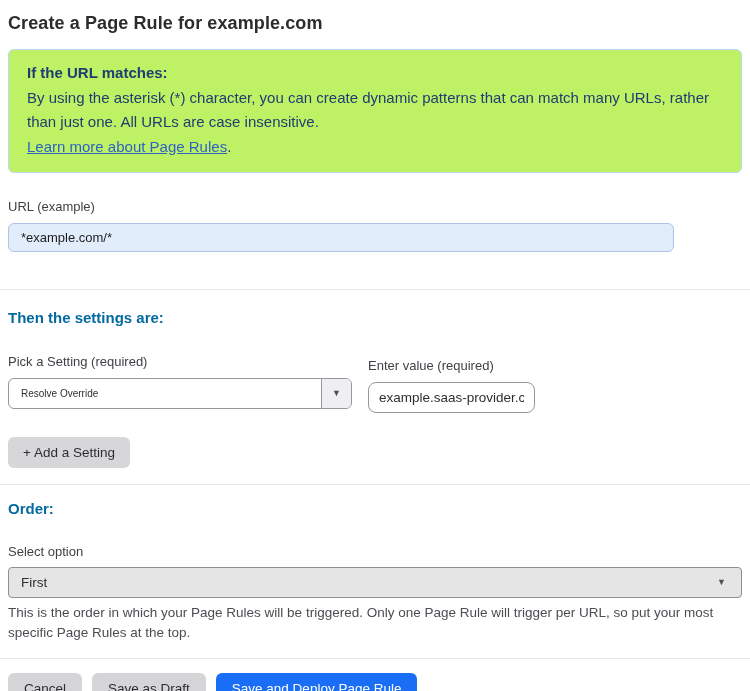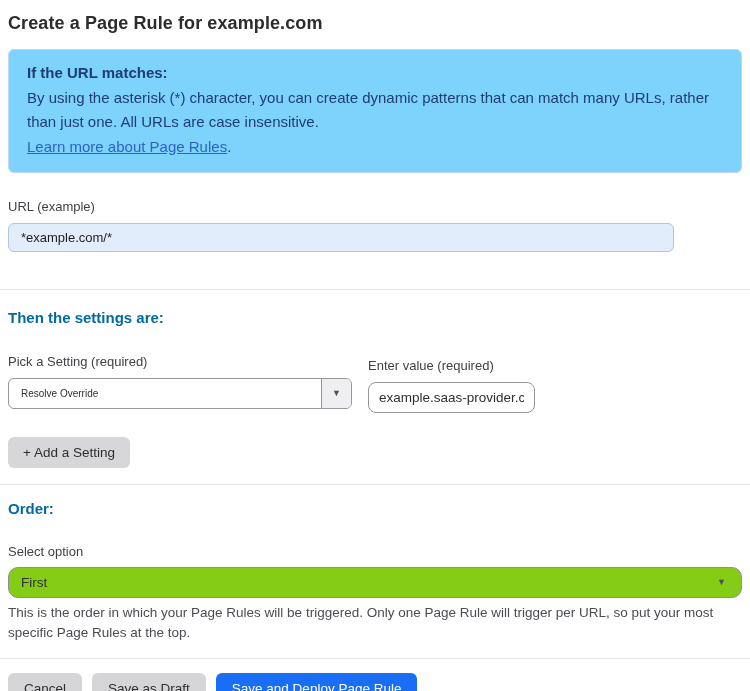--- a/index.html
+++ b/index.html
@@ -17,21 +17,21 @@
   .page-title {
     font-size: 18px;
     font-weight: 700;
     color: #2c2c2e;
     margin: 13px 8px 0 8px;
     letter-spacing: 0.1px;
   }
 
   .info-box {
     margin: 15px 8px 0 8px;
-    background: #7dd3fc;
+    background: #bef264;
     border: 1px solid #bdd6f4;
     border-radius: 6px;
     padding: 11px 18px 13px 18px;
     font-size: 15px;
     line-height: 24.5px;
     color: #1e3d72;
   }
   .info-box .info-heading { font-weight: 700; }
   .info-box .info-body { font-weight: 400; }
   .info-link {
@@ -148,22 +148,22 @@
   }
 
   .order-heading { margin-top: 15px; }
 
   .select-label { margin-top: 27px; }
 
   .order-select {
     margin: 8px 8px 0 8px;
     height: 31px;
     border: 1px solid #8f8f94;
-    border-radius: 10px;
-    background: #84cc16;
+    border-radius: 4px;
+    background: #e5e5e5;
     display: flex;
     align-items: center;
     justify-content: space-between;
     padding: 0 15px 0 12px;
     font-size: 13.5px;
     color: #2f2f33;
     cursor: pointer;
   }
 
   .help-text {

